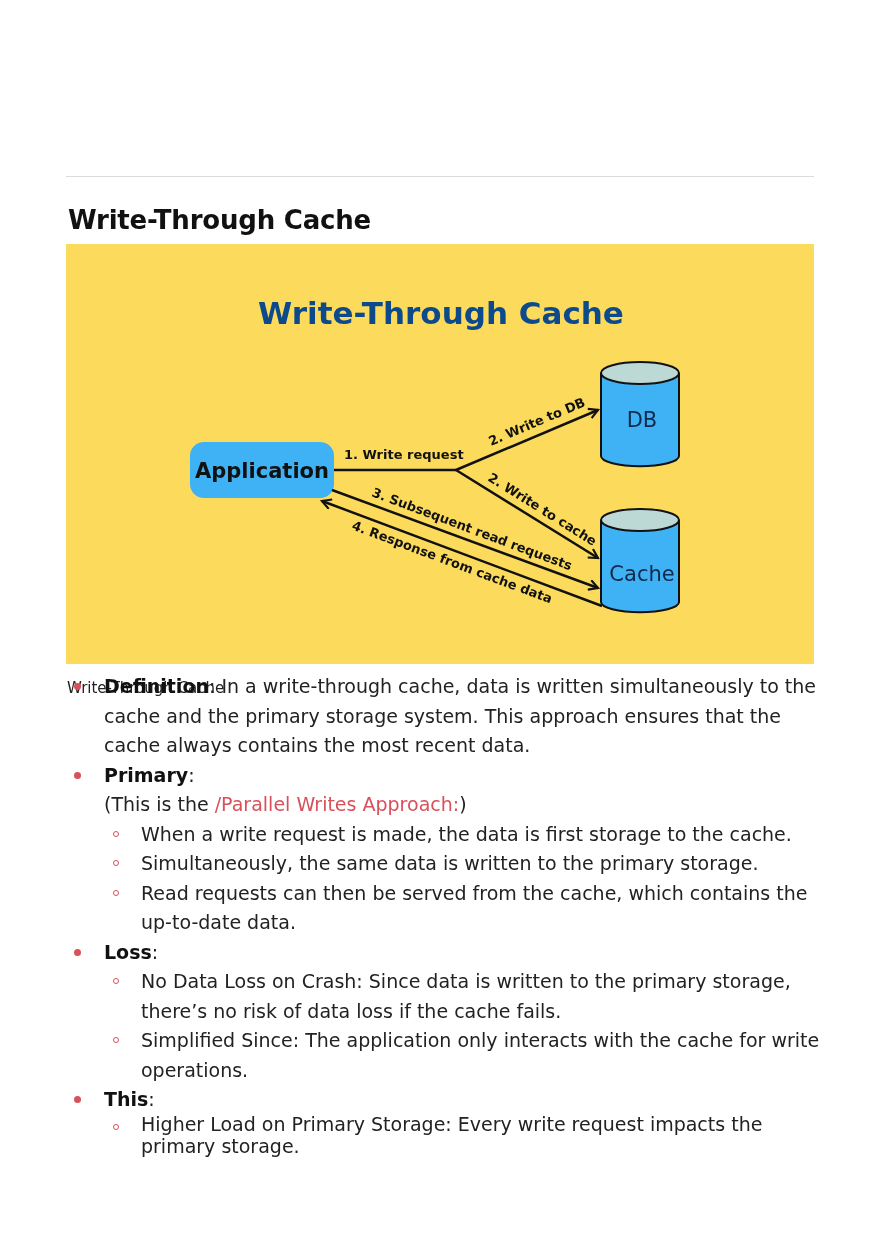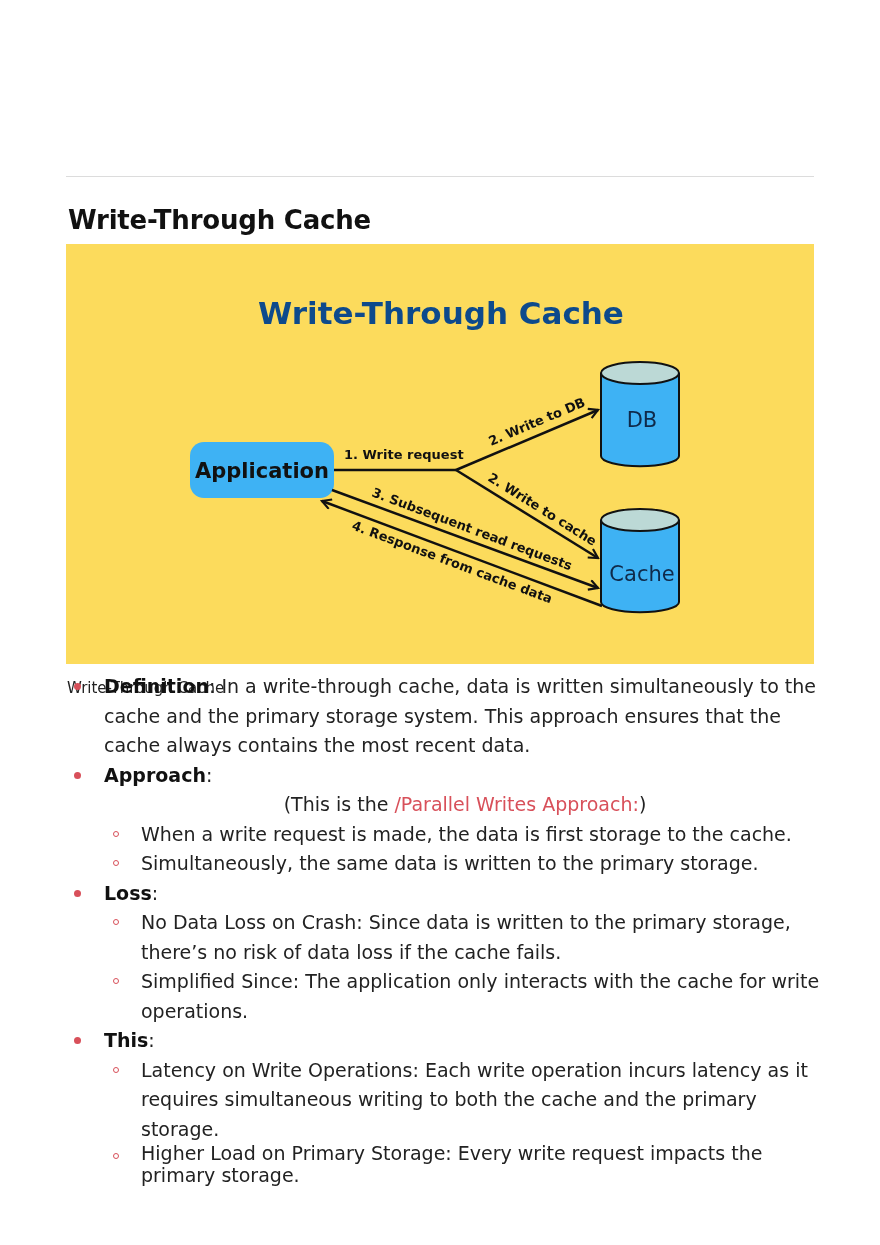--- a/index.html
+++ b/index.html
@@ -13,21 +13,21 @@
   .caption { position: absolute; left: 67px; top: 679px; font-size: 15px; color: #222; }
   .content { position: absolute; left: 66px; top: 672px; width: 760px; font-size: 19px; color: #222; line-height: 29.5px; }
   ul { margin: 0; padding: 0; list-style: none; }
   li { position: relative; }
   .l1 > li { padding-left: 38px; }
   .l1 > li::before { content: ""; position: absolute; left: 8px; top: 11px; width: 7px; height: 7px;
                      border-radius: 50%; background: #d8505a; }
   .l2 > li { padding-left: 37px; }
   .l2 > li::before { content: ""; position: absolute; left: 9px; top: 11px; width: 4px; height: 4px;
                      border-radius: 50%; border: 1.5px solid #d8505a; }
-  .note { display: block; text-align: center; }
+  .note { display: block; }
   .link { color: #d8505a; text-decoration: none; }
   b { font-weight: bold; color: #111; }
   .cons-last { line-height: 22px; margin-top: -2px; }
 </style>
 </head>
 <body>
 
 <div class="rule"></div>
 
 <h2 class="h2">Write-Through Cache</h2>
@@ -77,37 +77,37 @@
 
 <div class="caption">Write-Through Cache</div>
 
 <div class="content">
   <ul class="l1">
     <li>
       <b>Definition</b><span>: In a write-through cache, data is written simultaneously to the cache and the primary storage system. This approach ensures that the cache always contains the most recent data.</span>
     </li>
 
     <li>
-      <b>Approach</b><span>:</span>
+      <b>Primary</b><span>:</span>
       <span class="note"><span>(This is the </span><a class="link">/Parallel Writes Approach:</a><span>)</span></span>
       <ul class="l2">
         <li>When a write request is made, the data is first storage to the cache.</li>
         <li>Simultaneously, the same data is written to the primary storage.</li>
+        <li>Read requests can then be served from the cache, which contains the up-to-date data.</li>
       </ul>
     </li>
 
     <li>
       <b>Loss</b><span>:</span>
       <ul class="l2">
         <li>No Data Loss on Crash: Since data is written to the primary storage, there’s no risk of data loss if the cache fails.</li>
         <li>Simplified Since: The application only interacts with the cache for write operations.</li>
       </ul>
     </li>
 
     <li>
       <b>This</b><span>:</span>
       <ul class="l2">
-        <li>Latency on Write Operations: Each write operation incurs latency as it requires simultaneous writing to both the cache and the primary storage.</li>
         <li class="cons-last">Higher Load on Primary Storage: Every write request impacts the primary storage.</li>
       </ul>
     </li>
   </ul>
 </div>
 
 </body></html>

